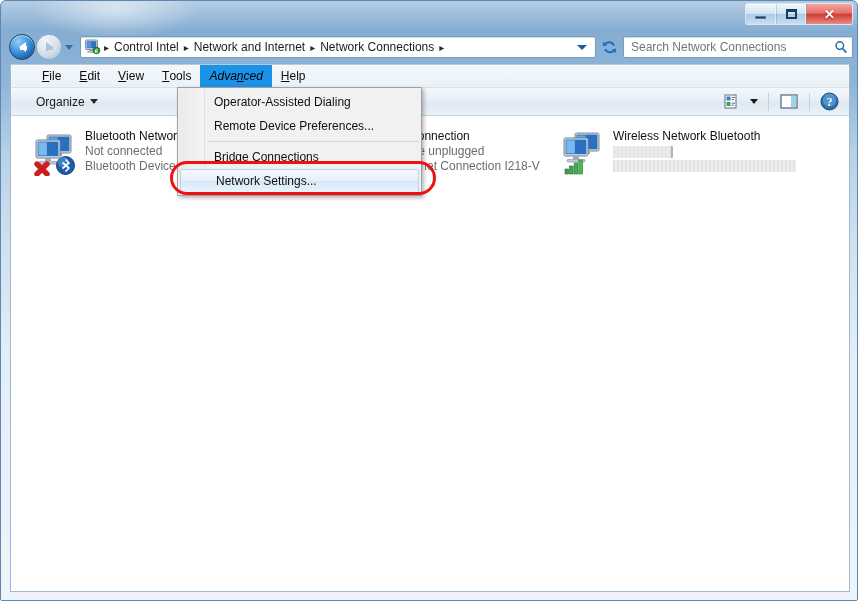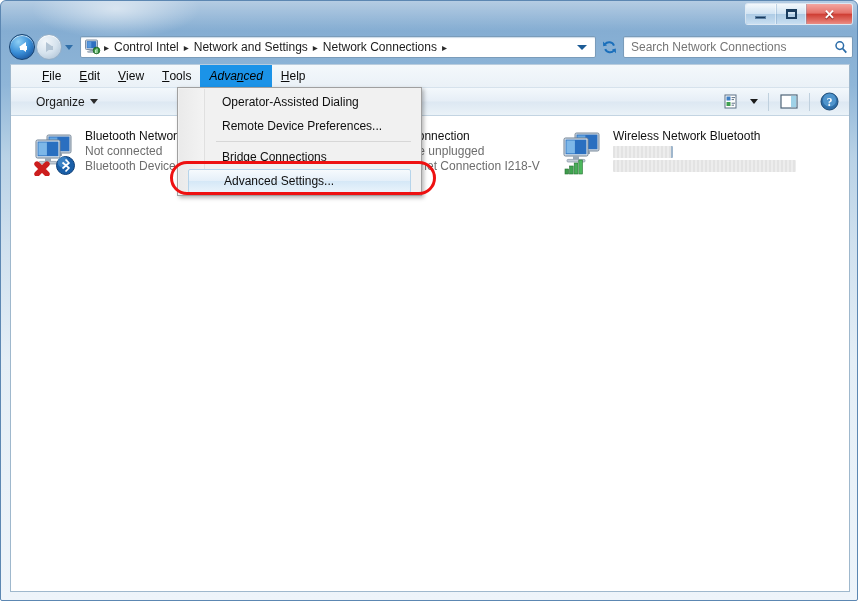--- a/index.html
+++ b/index.html
@@ -321,21 +321,21 @@
   .redact.r2 { width: 183px; }
 
   
   .dropdown {
     position: absolute;
     left: 176px; top: 86px;
     width: 245px;
     background: #f1f1f1;
     border: 1px solid #a0a0a0;
     box-shadow: 2px 2px 4px rgba(0,0,0,.28);
-    padding: 2px 8px;
+    padding: 2px 0;
     z-index: 40;
   }
   .dd-gutter {
     position: absolute; left: 1px; top: 1px;
     width: 26px; bottom: 1px;
     background: linear-gradient(to right, #eaeaea, #f3f3f3);
     border-right: 1px solid #e0e0e0;
   }
   .dd-item {
     position: relative;
@@ -411,21 +411,21 @@
           <rect x="5.5" y="10.5" width="4" height="1.6" fill="#9aa8b8"></rect>
           <rect x="3.5" y="12" width="8" height="1.4" rx=".6" fill="#b6c2cf" stroke="#8796a6" stroke-width=".5"></rect>
           <circle cx="12.5" cy="11.5" r="3.3" fill="#2e8b3a" stroke="#1d6326" stroke-width=".8"></circle>
           <rect x="10.9" y="10.6" width="1.1" height="3.4" fill="#bff0c4"></rect>
           <rect x="12.4" y="9.6" width="1.1" height="4.4" fill="#d6f7da"></rect>
         </svg>
 
         <span class="crumb-sep">▸</span>
         <span class="crumb">Control Intel</span>
         <span class="crumb-sep">▸</span>
-        <span class="crumb">Network and Settings</span>
+        <span class="crumb">Network and Internet</span>
         <span class="crumb-sep">▸</span>
         <span class="crumb">Network Connections</span>
         <span class="crumb-sep">▸</span>
 
         <span class="addr-spacer"></span>
         <span class="addr-caret"></span>
       </div>
 
       <div class="refresh-btn">
         <svg width="17" height="17" viewBox="0 0 17 17">
@@ -582,19 +582,19 @@
       <div class="dd-gutter"></div>
 
       <div class="dd-item">Operator-Assisted Dialing</div>
 
       <div class="dd-item">Remote Device Preferences...</div>
 
       <div class="dd-sep"></div>
 
       <div class="dd-item">Bridge Connections</div>
 
-      <div class="dd-item hover">Advanced Settings...</div>
+      <div class="dd-item hover">Network Settings...</div>
     </div>
 
     <div class="annotation"></div>
 
   </div>
 </div>
 
 </body></html>

